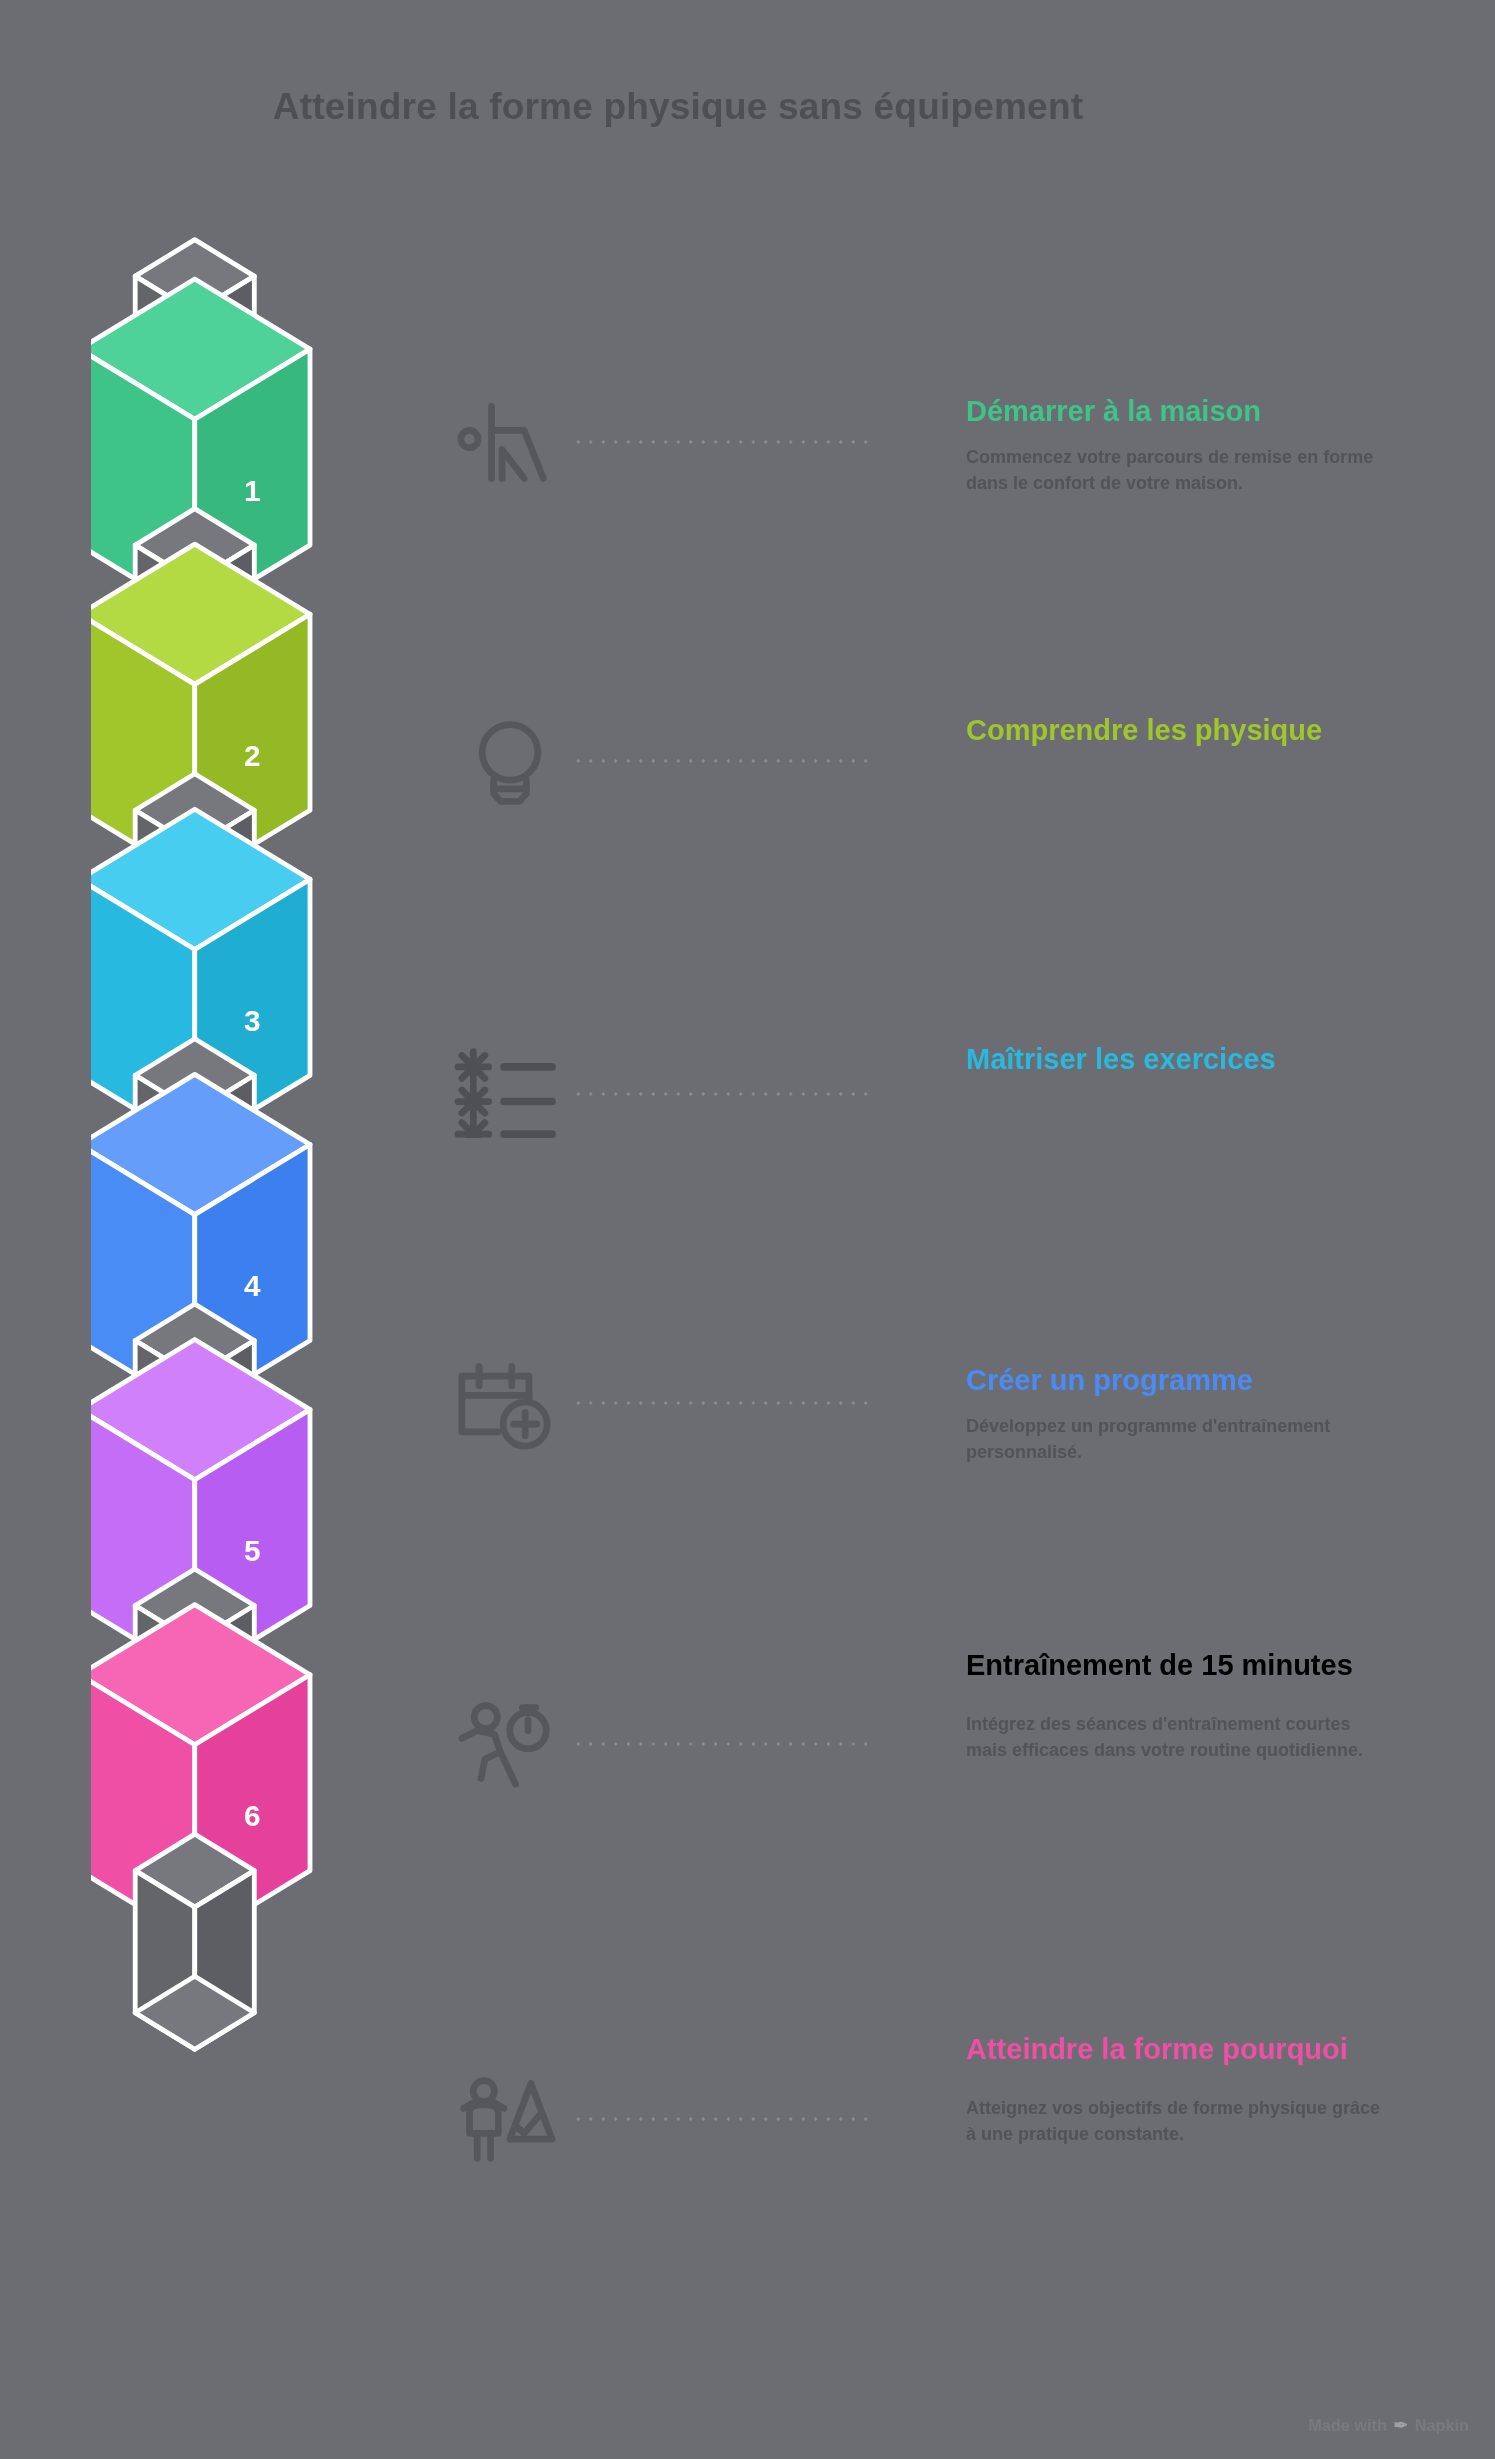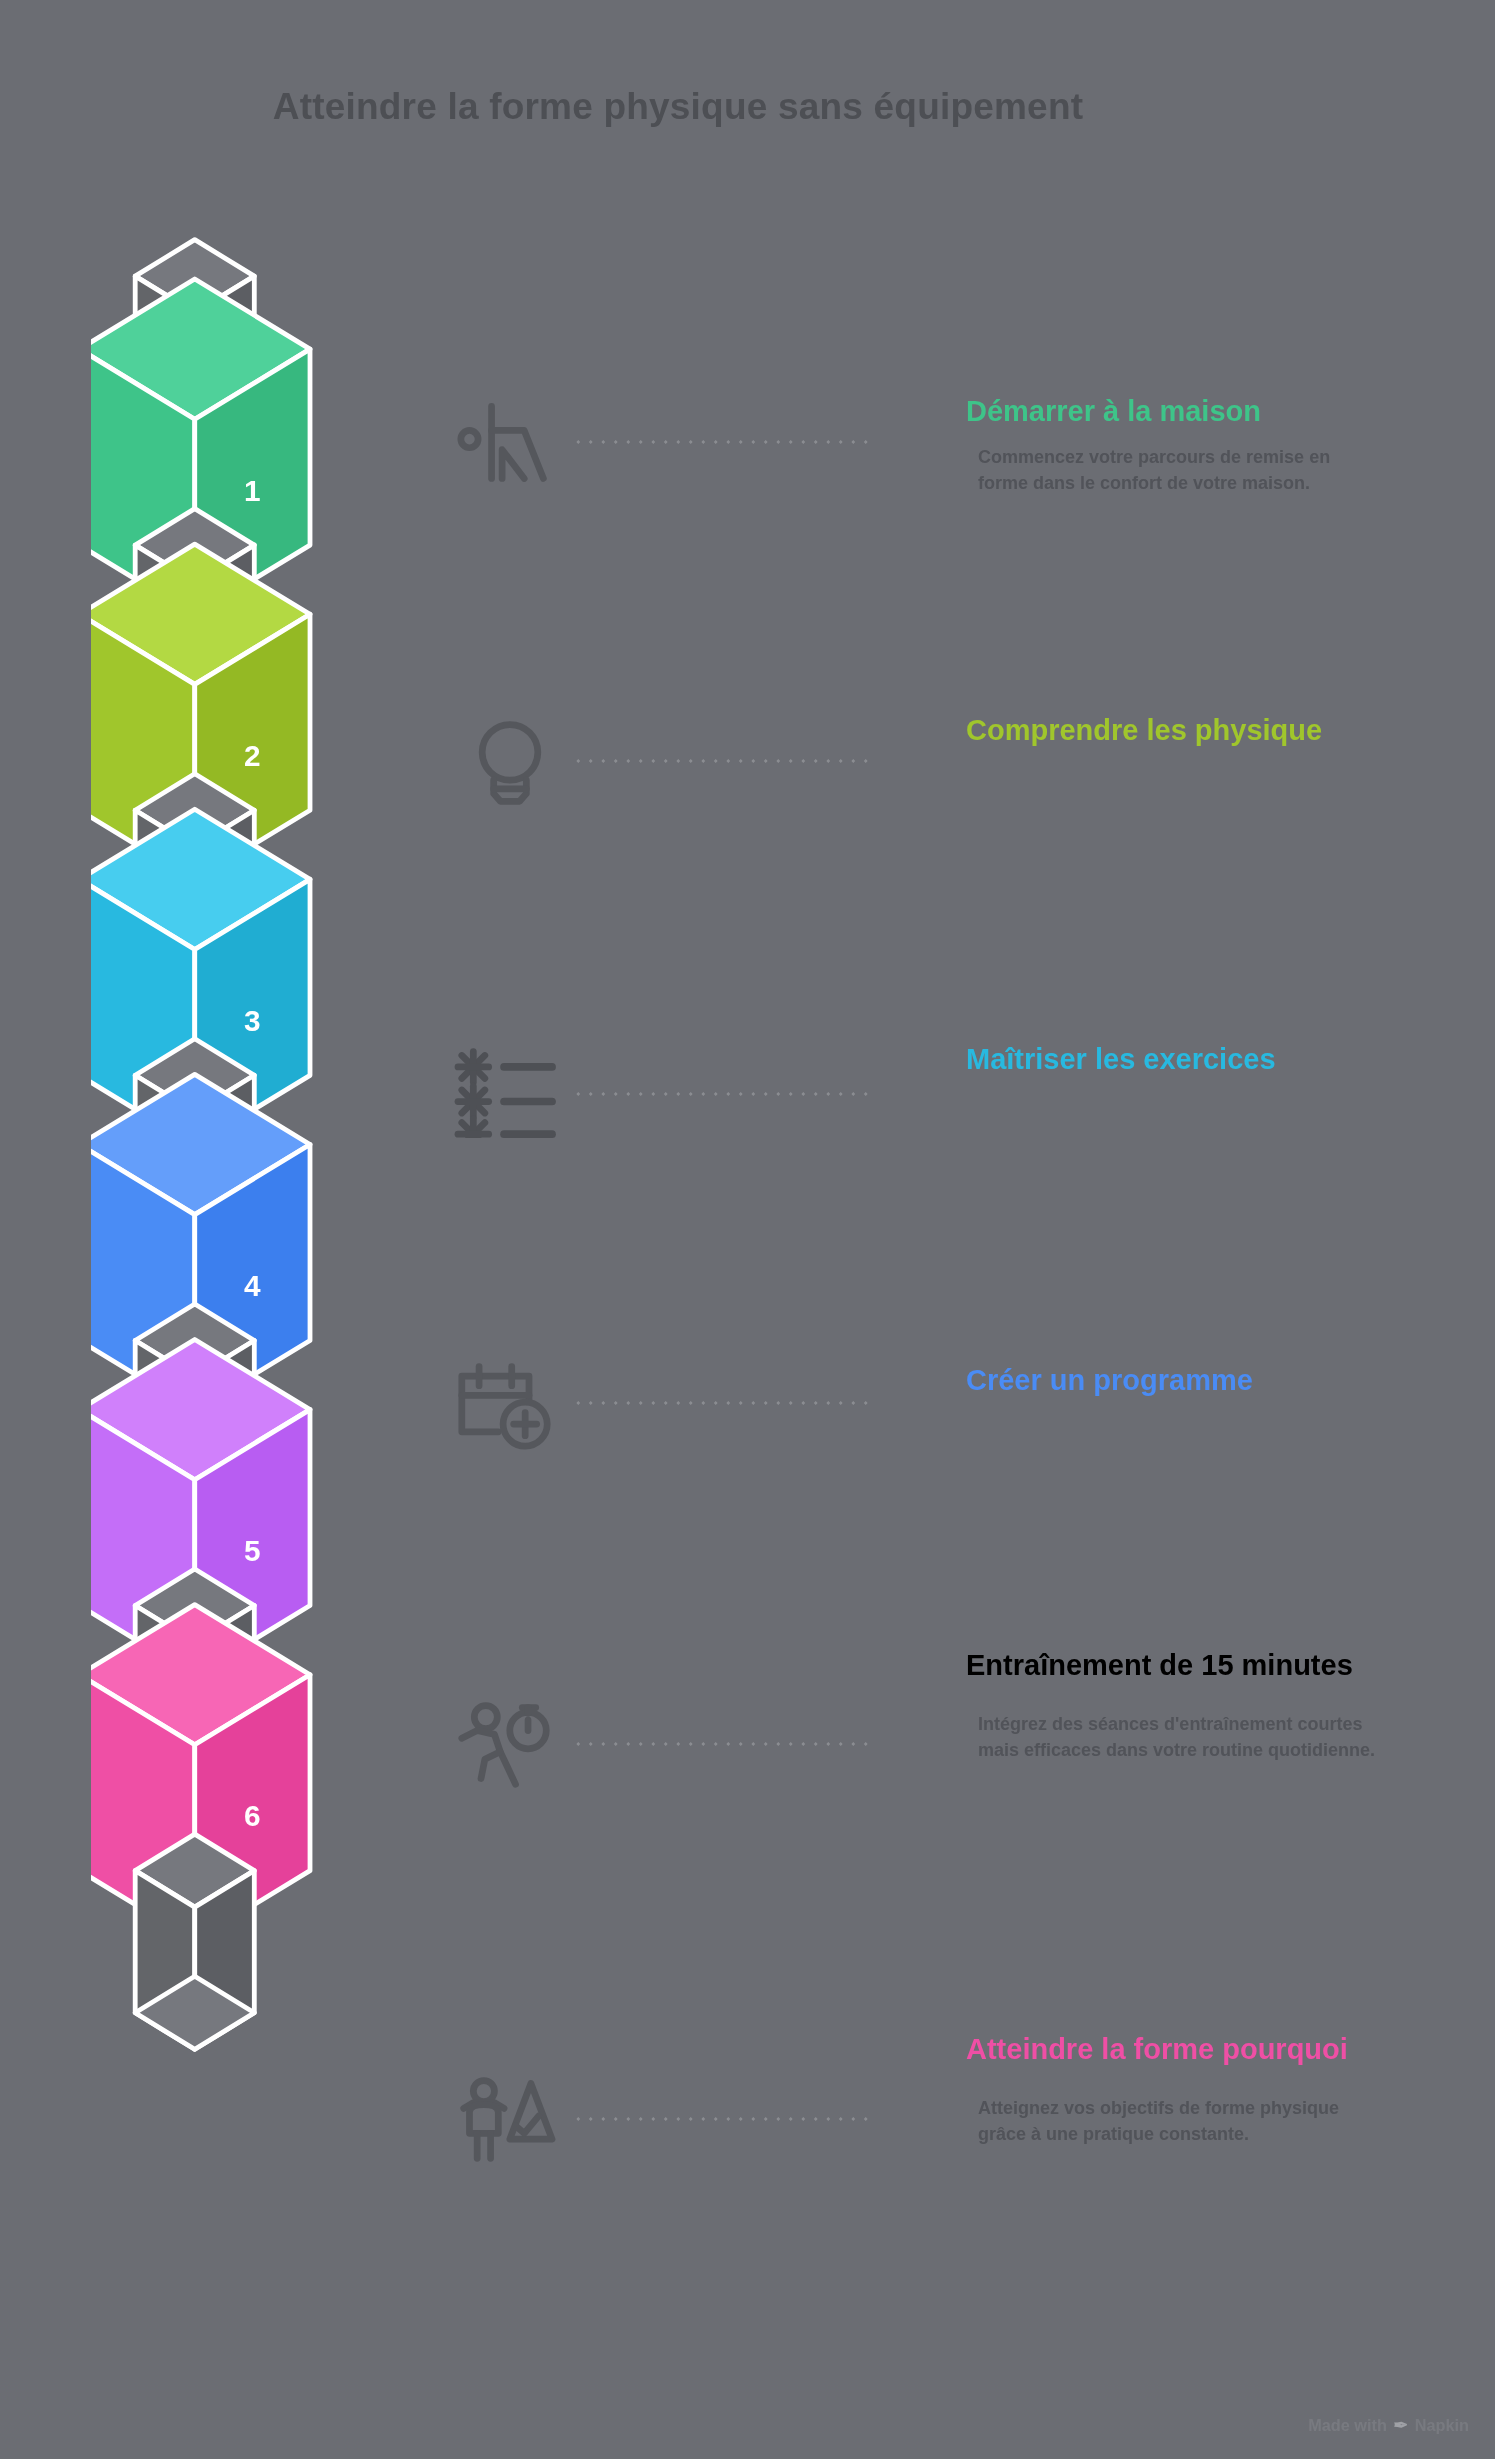--- a/index.html
+++ b/index.html
@@ -72,21 +72,21 @@
     font-size: 29px;
     font-weight: bold;
     line-height: 1.22;
     margin: 0 0 15.4px 0;
   }
   .step-desc {
     font-size: 18px;
     font-weight: bold;
     line-height: 1.44;
     color: #515359;
-    margin: 12px;
+    margin: 0;
   }
 
   #footer-watermark {
     position: absolute;
     right: 27px;
     bottom: 23px;
     font-size: 16.3px;
     font-weight: bold;
     color: #7b7d83;
     display: flex;
@@ -266,20 +266,21 @@
       <line x1="28" y1="12" x2="28" y2="32"></line>
       <line x1="62" y1="12" x2="62" y2="32"></line>
       <circle cx="76" cy="72" r="23"></circle>
       <line x1="76" y1="60" x2="76" y2="84"></line>
       <line x1="64" y1="72" x2="88" y2="72"></line>
     </svg>
   </div>
   <div class="dots" style="top:46px;"></div>
   <div class="step-text">
     <div class="step-heading" style="color:#4a8cf5;margin-top:8px;">Créer un programme</div>
+    <div class="step-desc">Développez un programme d'entraînement personnalisé.</div>
   </div>
 </div>
 
 <div class="step-row" style="top:1648px;">
   <div class="step-icon" style="top:48px;">
     <svg width="106" height="96" viewBox="0 0 110 100" fill="none" stroke="#55575c" stroke-width="7" stroke-linecap="round" stroke-linejoin="round">
       <circle cx="35" cy="22" r="12"></circle>
       <path d="M10 44 L26 36 L44 40 L50 58 L66 92"></path>
       <path d="M50 58 L34 66 L30 86"></path>
       <circle cx="79" cy="36" r="19"></circle>

